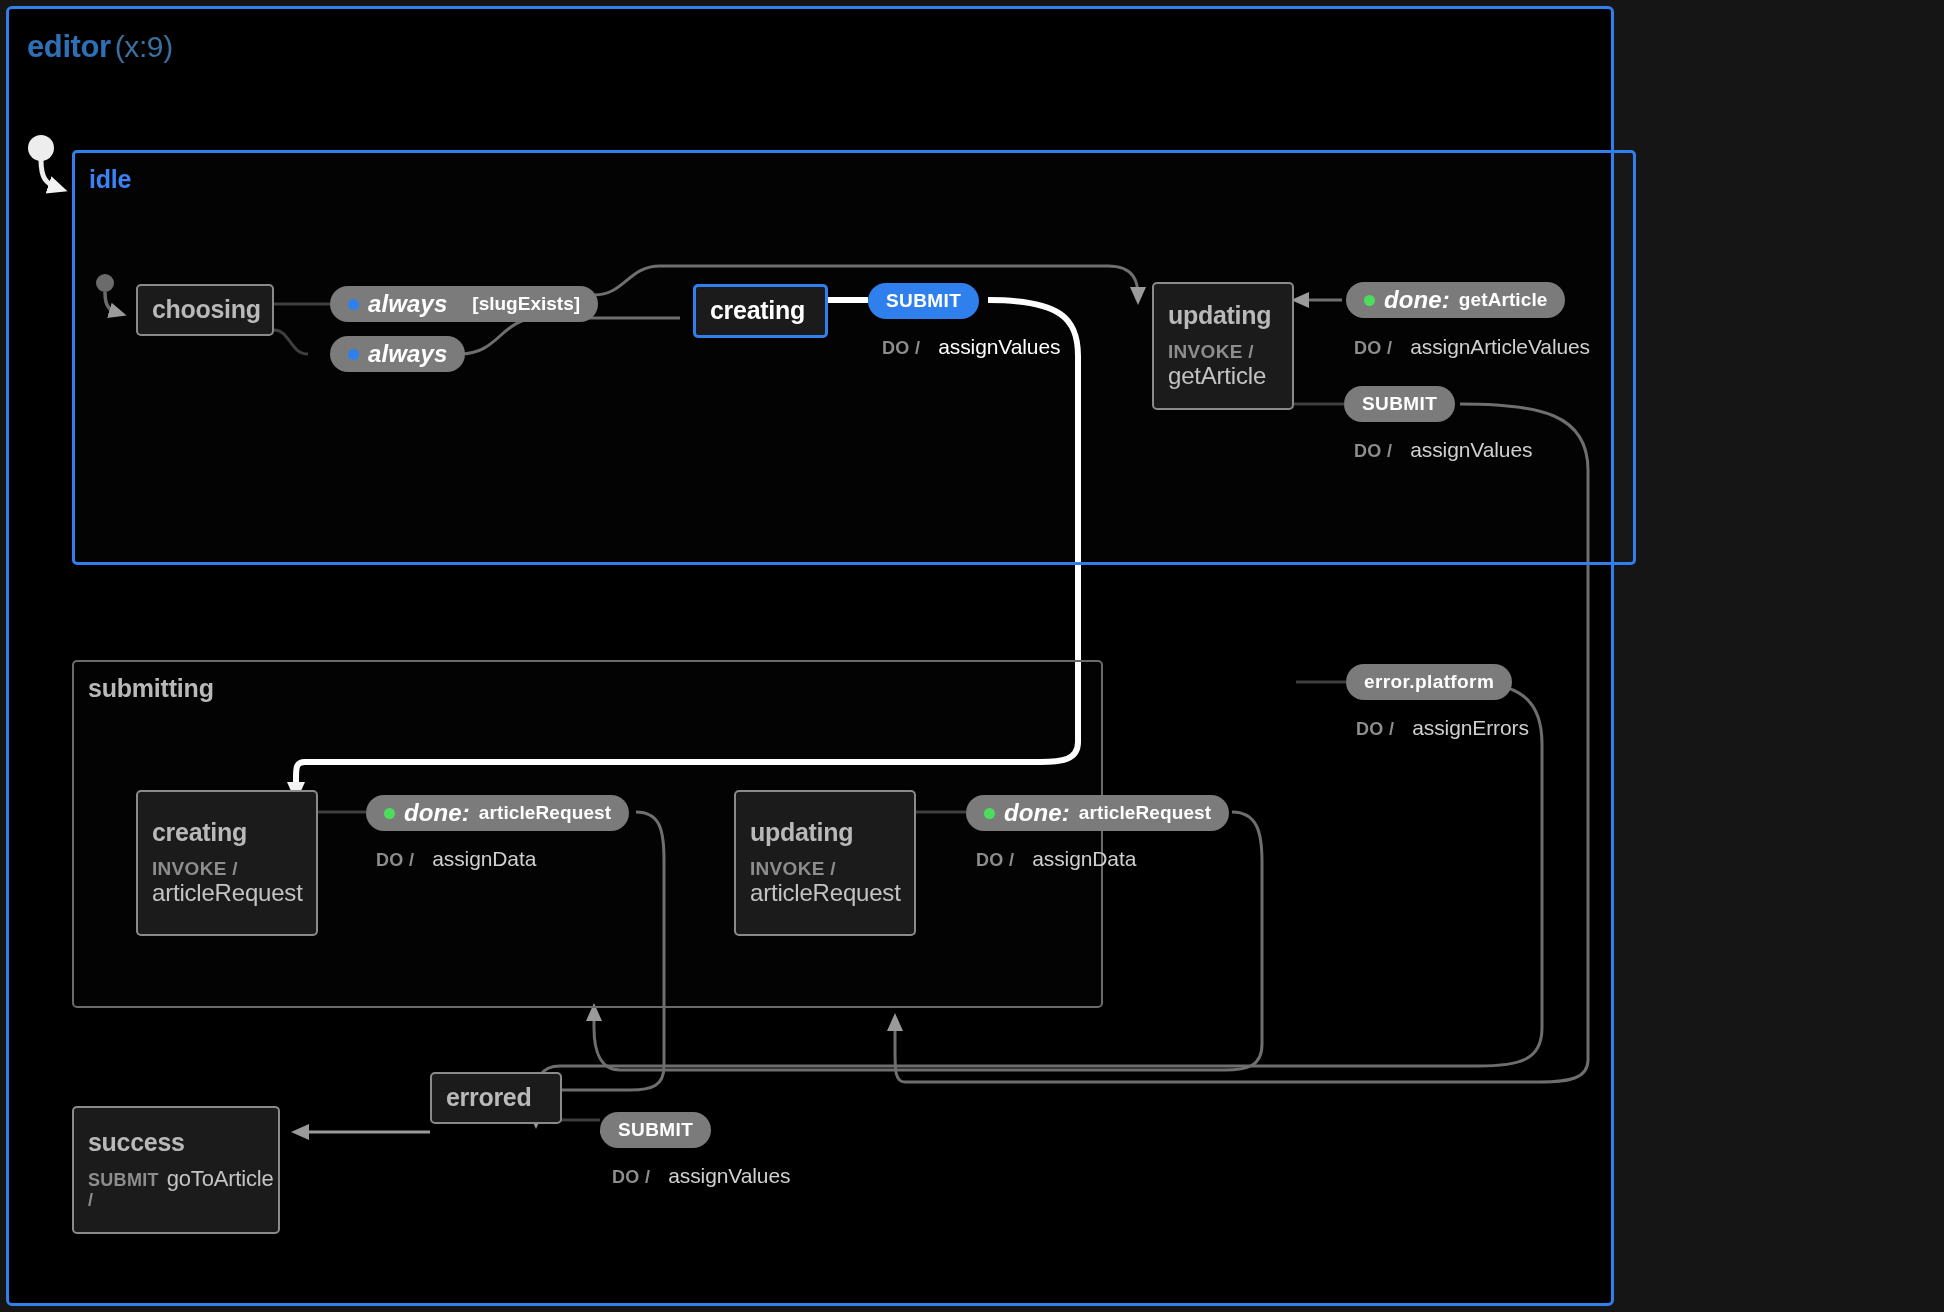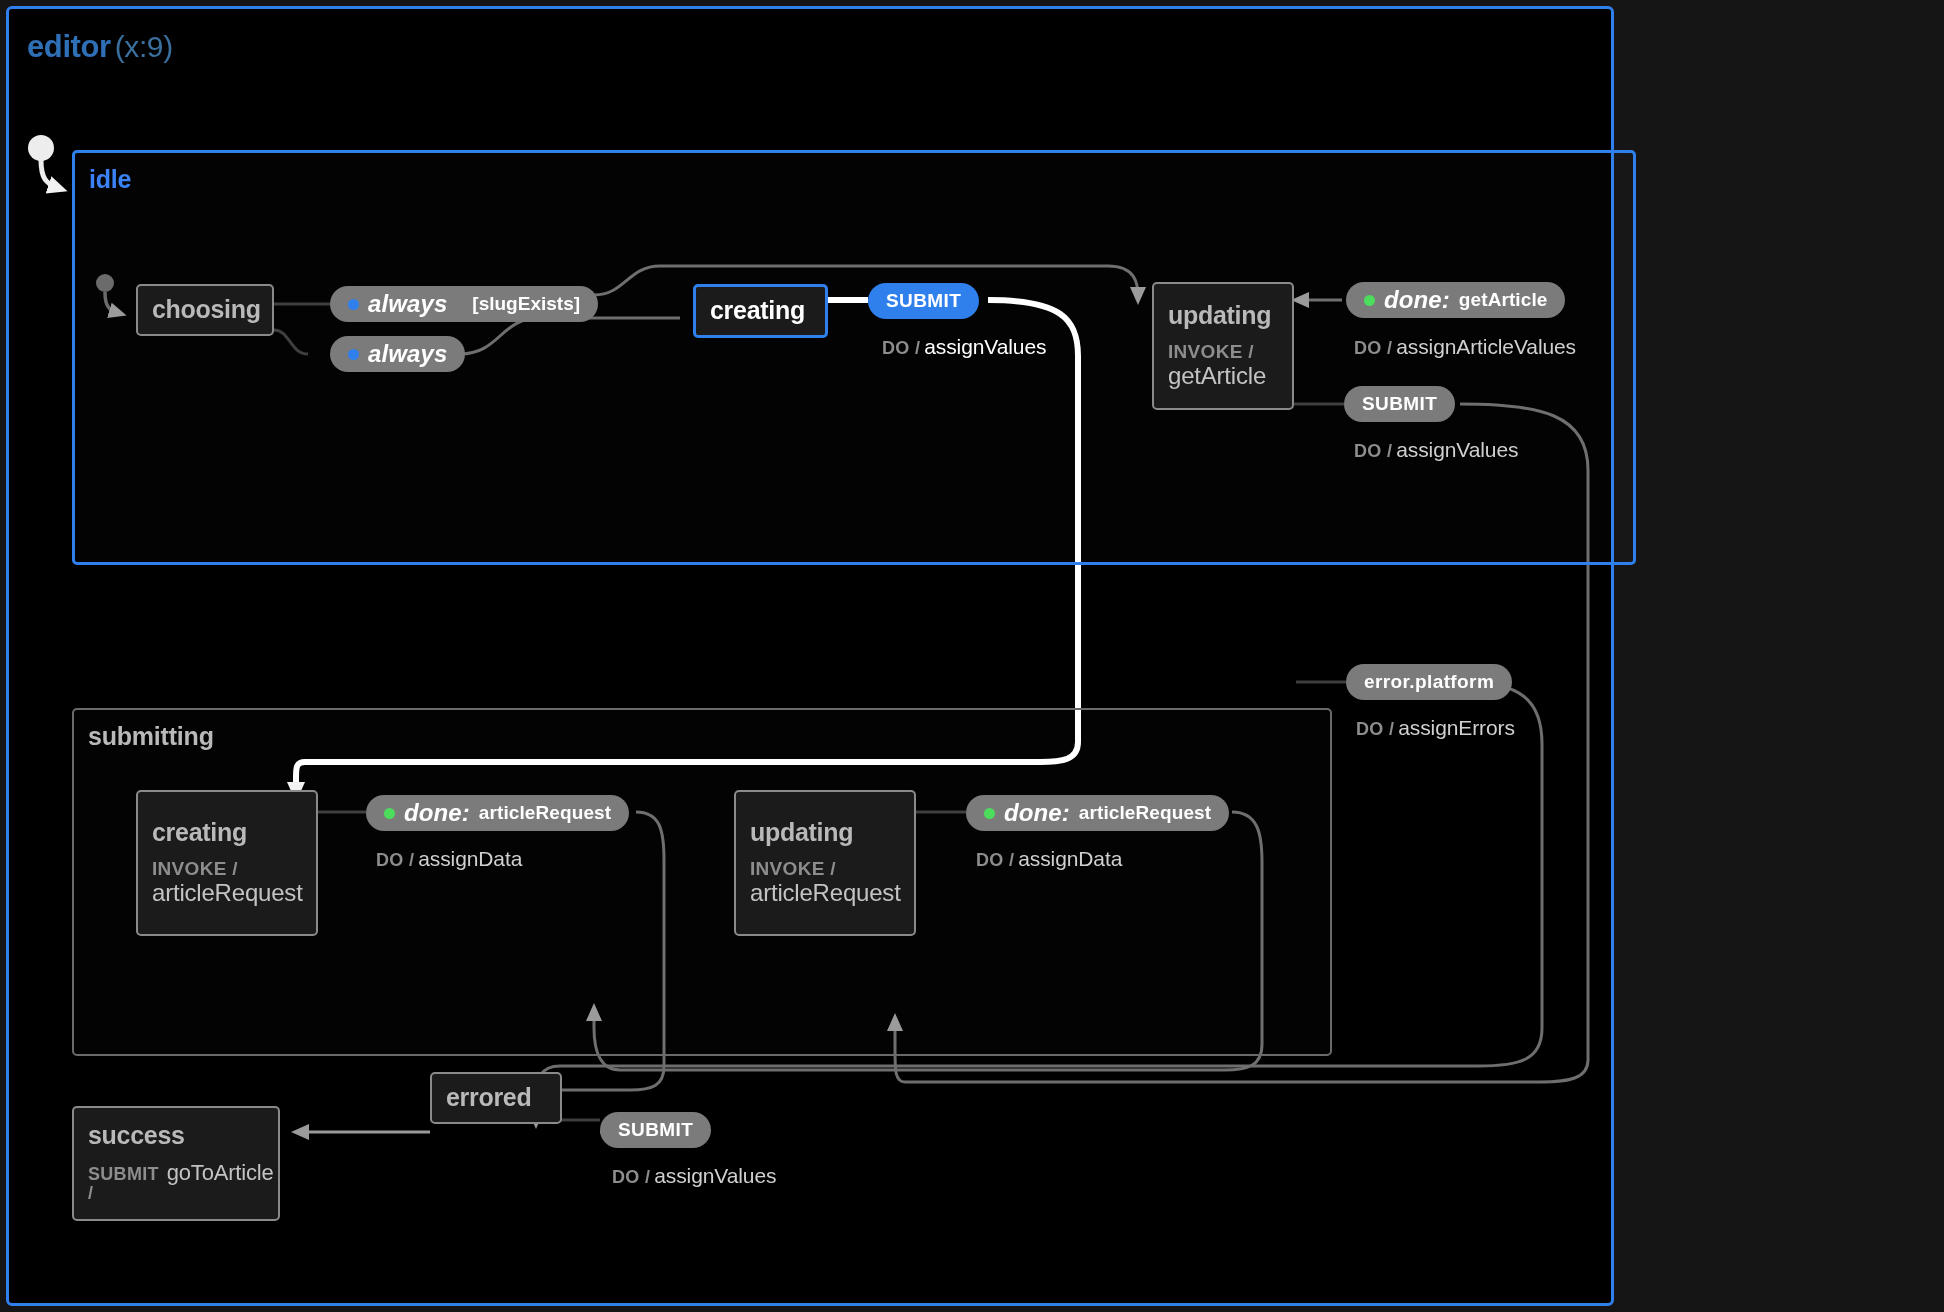--- a/index.html
+++ b/index.html
@@ -161,21 +161,21 @@
     font-weight: 700;
     color: #ffffff;
     letter-spacing: 0.4px;
   }
 
   
   .tlabel {
     position: absolute;
     display: flex;
     align-items: baseline;
-    gap: 4px;
+    gap: 18px;
     white-space: nowrap;
   }
   .tlabel .tkey {
     font-size: 18px;
     font-weight: 700;
     letter-spacing: 0.3px;
     color: #8d8d8d;
   }
   .tlabel .tval {
     font-size: 21px;
@@ -255,21 +255,21 @@
 
     <path d="M546,1120 L600,1120" stroke="#3d3d3d" stroke-width="3" fill="none"></path>
 
     <path d="M600,1132 L652,1132" stroke="#9a9a9a" stroke-width="3" fill="none"></path>
   </svg>
 
   <div class="compound idlebox" style="left:72px; top:150px; width:1564px; height:415px;">
     <div class="clabel">idle</div>
   </div>
 
-  <div class="compound inactive" style="left:72px; top:660px; width:1260px; height:348px;margin-top:48px;">
+  <div class="compound inactive" style="left:72px; top:660px; width:1031px; height:348px;">
     <div class="clabel">submitting</div>
   </div>
 
   <div class="node inactive" style="left:136px; top:284px; width:138px; height:52px;">
     <div class="nlabel">choosing</div>
   </div>
 
   <div class="node active" style="left:693px; top:284px; width:135px; height:54px;">
     <div class="nlabel">creating</div>
   </div>
@@ -356,21 +356,21 @@
   </div>
 
   <div class="event" style="left:1346px; top:664px;">
     <span class="elabel">error.platform</span>
   </div>
   <div class="tlabel" style="left:1356px; top:716px;">
     <span class="tkey">DO /</span>
     <span class="tval">assignErrors</span>
   </div>
 
-  <div class="node inactive" style="left:72px; top:1106px; width:208px; height:115px;">
+  <div class="node inactive" style="left:72px; top:1106px; width:208px; height:128px;">
     <div class="nlabel">success</div>
     <div class="naction inline">
       <span class="akey">SUBMIT /</span>
       <span class="aval">goToArticle</span>
     </div>
   </div>
 
   <div class="node inactive" style="left:430px; top:1072px; width:132px; height:52px;">
     <div class="nlabel">errored</div>
   </div>

